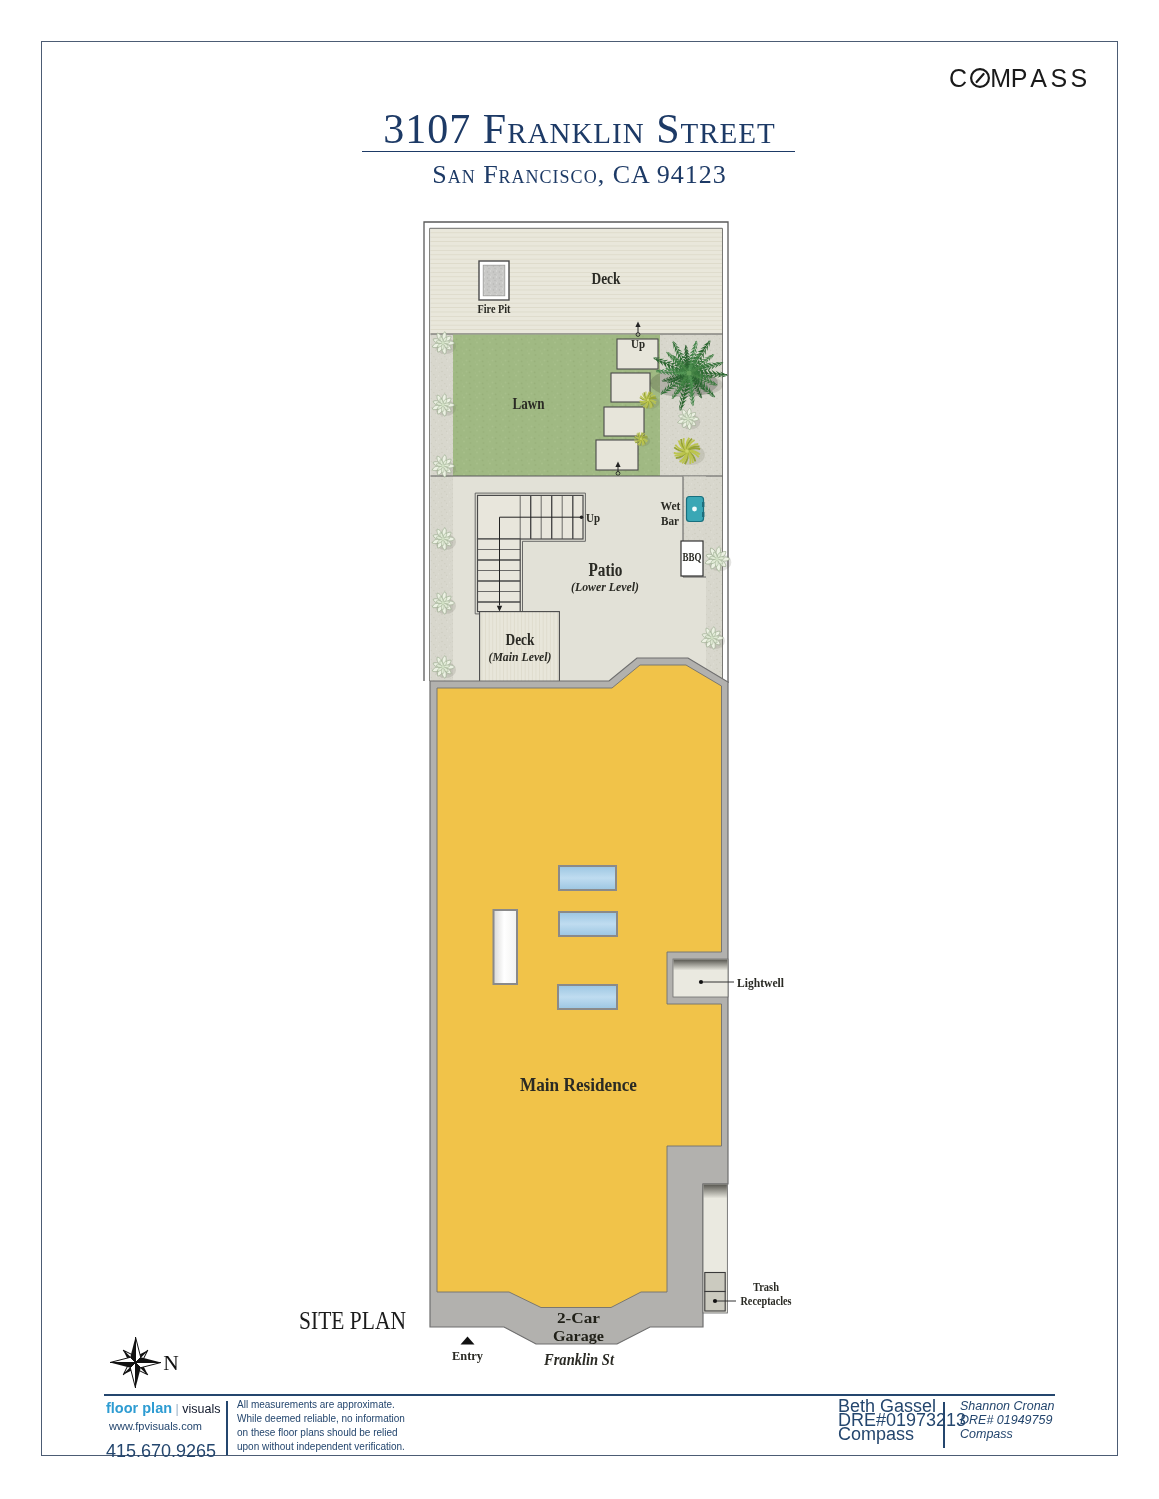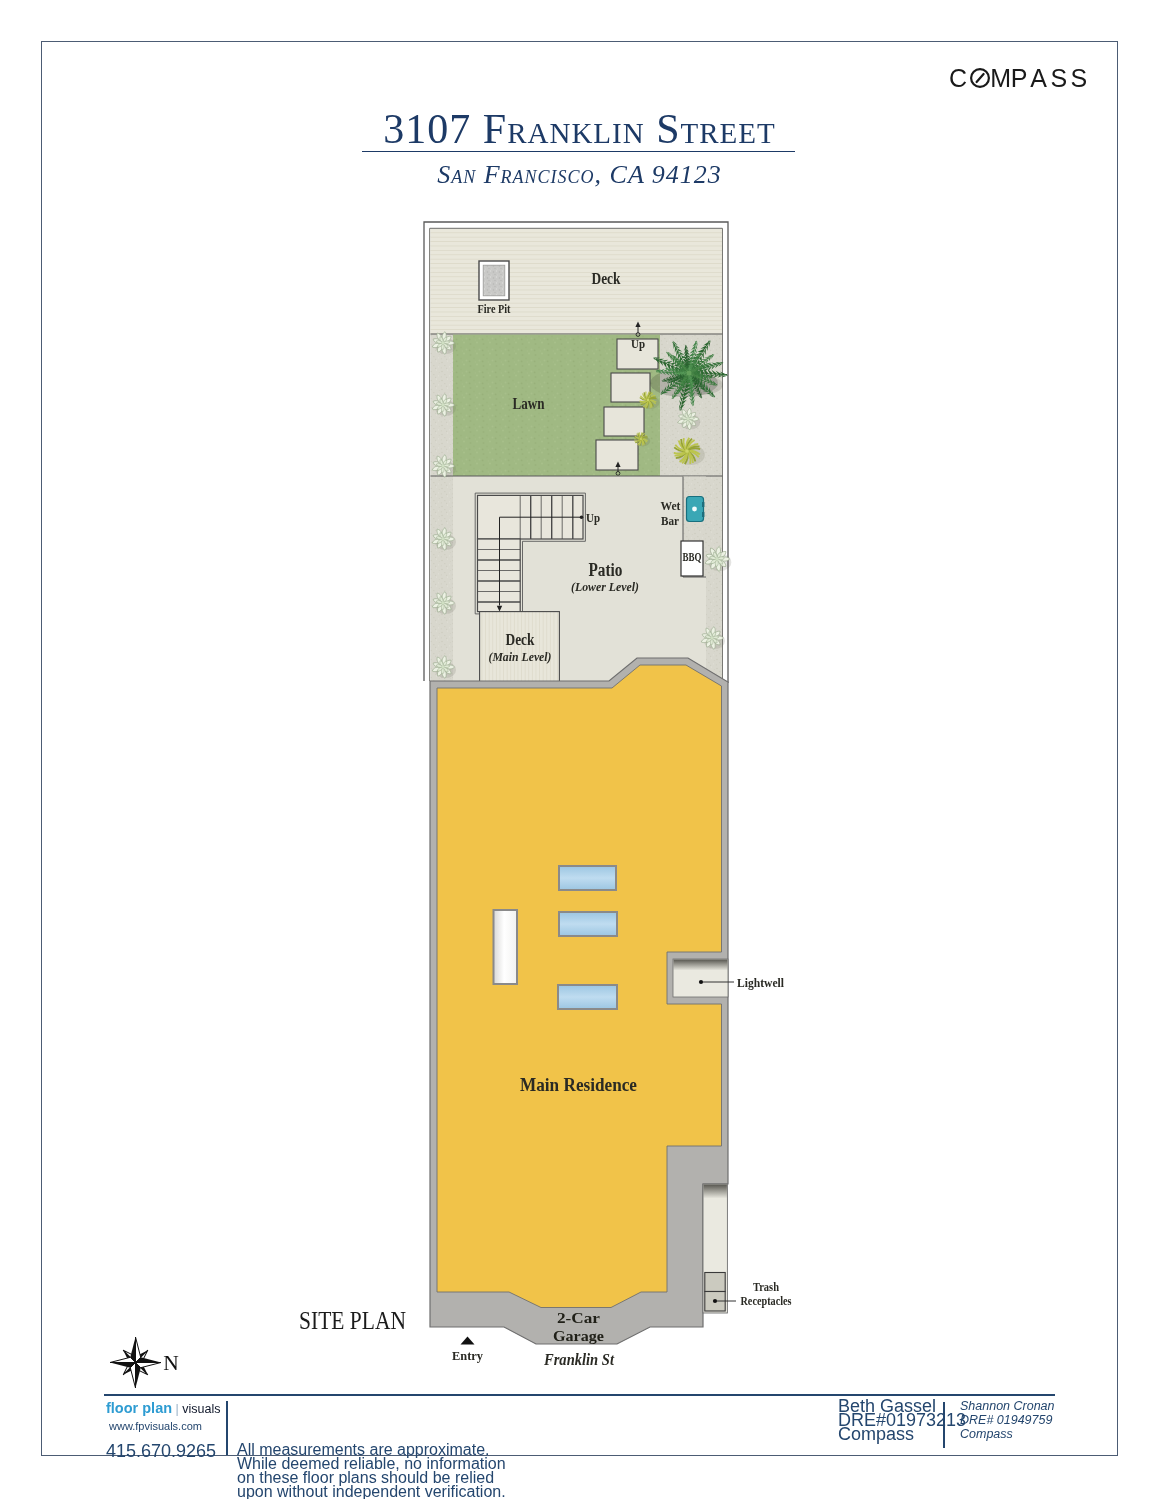--- a/index.html
+++ b/index.html
@@ -6,21 +6,21 @@
     <text x="46.2" y="25" style="font-family:'Liberation Sans',sans-serif;font-size:25px;fill:#1a1a1a;">M</text>
     <text x="66.8" y="25" style="font-family:'Liberation Sans',sans-serif;font-size:25px;fill:#1a1a1a;">P</text>
     <text x="86.2" y="25" style="font-family:'Liberation Sans',sans-serif;font-size:25px;fill:#1a1a1a;">A</text>
     <text x="106.4" y="25" style="font-family:'Liberation Sans',sans-serif;font-size:25px;fill:#1a1a1a;">S</text>
     <text x="126.6" y="25" style="font-family:'Liberation Sans',sans-serif;font-size:25px;fill:#1a1a1a;">S</text>
     <circle cx="36" cy="16" r="8.9" fill="none" stroke="#1a1a1a" stroke-width="2.2"></circle>
     <line x1="32.6" y1="20.0" x2="39.6" y2="12.0" stroke="#1a1a1a" stroke-width="2.2" stroke-linecap="round"></line>
   </svg>
 <div class="abs" style="left:0;top:105px;width:1159px;text-align:center;font-family:'Liberation Serif',serif;font-variant:small-caps;font-size:42px;color:#1d3a66;letter-spacing:1px;">3107 Franklin Street</div>
 <div class="abs" style="left:362px;top:150.5px;width:433px;height:1.7px;background:#1d3a66;"></div>
-<div class="abs" style="left:0;top:160px;width:1159px;text-align:center;font-family:'Liberation Serif',serif;font-variant:small-caps;font-size:26px;color:#1d3a66;letter-spacing:1px;font-style:italic;">San Francisco, CA 94123</div>
+<div class="abs" style="left:0;top:160px;width:1159px;text-align:center;font-family:'Liberation Serif',serif;font-variant:small-caps;font-size:26px;color:#1d3a66;letter-spacing:1px;">San Francisco, CA 94123</div>
 <svg class="abs" style="left:0;top:0;" width="1159" height="1499" viewBox="0 0 1159 1499">
     <defs>
       <pattern id="gravel" width="11" height="9" patternUnits="userSpaceOnUse">
         <rect width="11" height="9" fill="#d8d7cd"></rect>
         <circle cx="2" cy="2.5" r="0.7" fill="#cbcabd"></circle>
         <circle cx="7.5" cy="1" r="0.6" fill="#e3e2d9"></circle>
         <circle cx="4.8" cy="5.6" r="0.7" fill="#cecdc0"></circle>
         <circle cx="9.6" cy="6.8" r="0.6" fill="#e1e0d7"></circle>
         <circle cx="1.4" cy="7.8" r="0.6" fill="#d0cfc2"></circle>
         <circle cx="6.6" cy="8.2" r="0.5" fill="#c9c8bb"></circle>
@@ -393,15 +393,15 @@
     </g>
     <g>
       <text x="171" y="1370" text-anchor="middle" style="font-family:'Liberation Serif',serif;font-size:21.5px;font-weight:normal;fill:#111;">N</text>
     </g>
   </svg>
 <div class="abs" style="left:104px;top:1394px;width:951px;height:1.7px;background:#24466e;"></div>
 <div class="abs" style="left:106px;top:1400px;font-size:14.5px;font-weight:bold;color:#2e9cd2;white-space:nowrap;">floor plan<span style="font-weight:normal;color:#9ab2c8;font-size:12.5px;"> | </span><span style="font-weight:normal;color:#0f172a;font-size:12.5px;">visuals</span></div>
 <div class="abs" style="left:109px;top:1420px;font-size:11px;color:#24466e;">www.fpvisuals.com</div>
 <div class="abs" style="left:106px;top:1441px;font-size:18px;color:#24466e;">415.670.9265</div>
 <div class="abs" style="left:226px;top:1401px;width:1.5px;height:54px;background:#24466e;"></div>
-<div class="abs" style="left:237px;top:1398px;font-size:16px;line-height:14px;color:#24466e;margin-top:45px;">All measurements are approximate.<br>While deemed reliable, no information<br>on these floor plans should be relied<br>upon without independent verification.</div>
+<div class="abs" style="left:237px;top:1398px;font-size:10px;line-height:14px;color:#24466e;">All measurements are approximate.<br>While deemed reliable, no information<br>on these floor plans should be relied<br>upon without independent verification.</div>
 <div class="abs" style="left:838px;top:1399px;font-size:18px;line-height:14px;color:#24466e;">Beth Gassel<br>DRE#01973213<br>Compass</div>
 <div class="abs" style="left:943px;top:1402px;width:1.5px;height:46px;background:#24466e;"></div>
 <div class="abs" style="left:960px;top:1399px;font-size:12.5px;line-height:14px;color:#24466e;font-style:italic;">Shannon Cronan<br>DRE# 01949759<br>Compass</div>
 </body></html>

